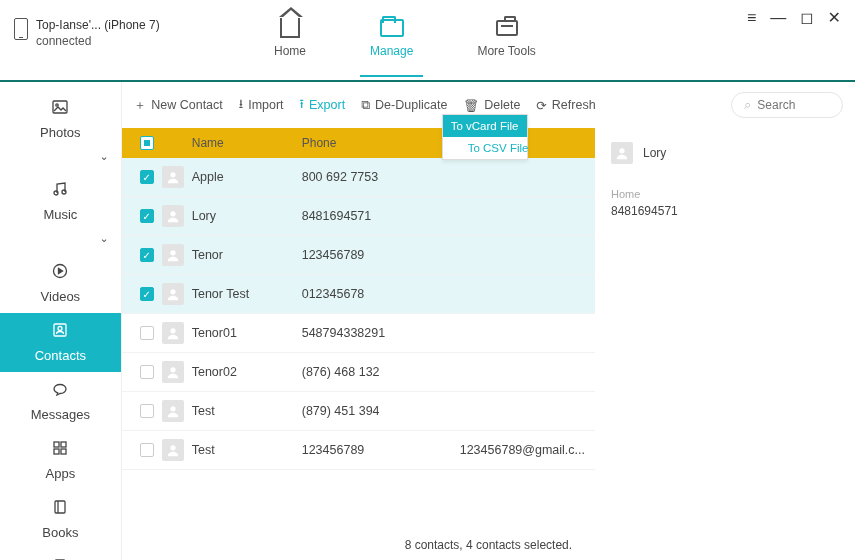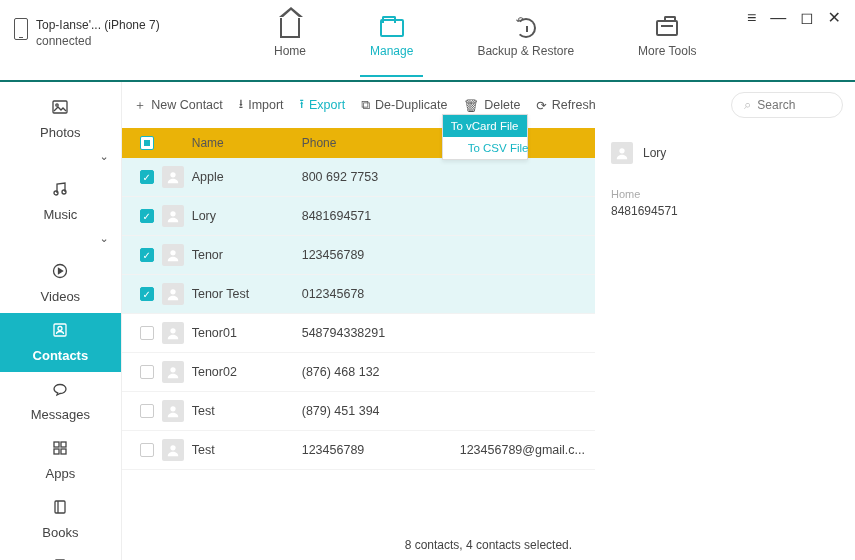--- a/index.html
+++ b/index.html
@@ -35,21 +35,21 @@
 .icon-tools { width: 22px; height: 16px; border: 2px solid #555; border-radius: 2px; position: relative; }
 .icon-tools::before { content:""; position:absolute; top:-6px; left:6px; width:8px; height:4px; border:2px solid #555; border-bottom:none; border-radius:2px 2px 0 0; }
 .icon-tools::after { content:""; position:absolute; top:3px; left:3px; right:3px; height:2px; background:#555; }
 
 
 .body { display: flex; height: calc(100% - 82px); }
 
 
 .sidebar { width: 154px; padding-top: 8px; }
 .side-item { display: flex; align-items: center; gap: 10px; padding: 9px 12px; cursor: pointer; color: #444; font-size: 13px; flex-direction: column; }
-.side-item.active { background: #17b6c4; color: #fff; font-weight: bold; }
+.side-item.active { background: #17b6c4; color: #fff; }
 .side-item .chev { margin-left: auto; font-size: 11px; color: #555; }
 .sicon { width: 18px; height: 16px; display:inline-flex; align-items:center; justify-content:center; }
 .sicon svg { width:16px; height:16px; }
 
 
 .main { flex: 1; display: flex; flex-direction: column; border-left: 1px solid #eee; }
 .toolbar { display: flex; align-items: center; gap: 16px; padding: 10px 12px; position: relative; }
 .tbtn { display: flex; align-items: center; gap: 5px; cursor: pointer; color: #555; font-size: 12.5px; }
 .tbtn.accent { color: #17b6c4; }
 .search { margin-left: auto; border: 1px solid #e5e5e5; border-radius: 14px; padding: 4px 12px; width: 112px; display: flex; align-items: center; gap: 6px; color: #bbb; }
@@ -114,26 +114,20 @@
       <div class="tab-label">Home</div>
     </div>
     <div class="tab active">
       <div class="tab-icon">
           <div class="icon-folder"></div>
         </div>
       <div class="tab-label">Manage</div>
     </div>
     <div class="tab">
       <div class="tab-icon">
-          <div class="icon-backup"></div>
-        </div>
-      <div class="tab-label">Backup &amp; Restore</div>
-    </div>
-    <div class="tab">
-      <div class="tab-icon">
           <div class="icon-tools"></div>
         </div>
       <div class="tab-label">More Tools</div>
     </div>
   </div>
 </div>
 
 <div class="body">
   <div class="sidebar">
     <div class="side-item">

